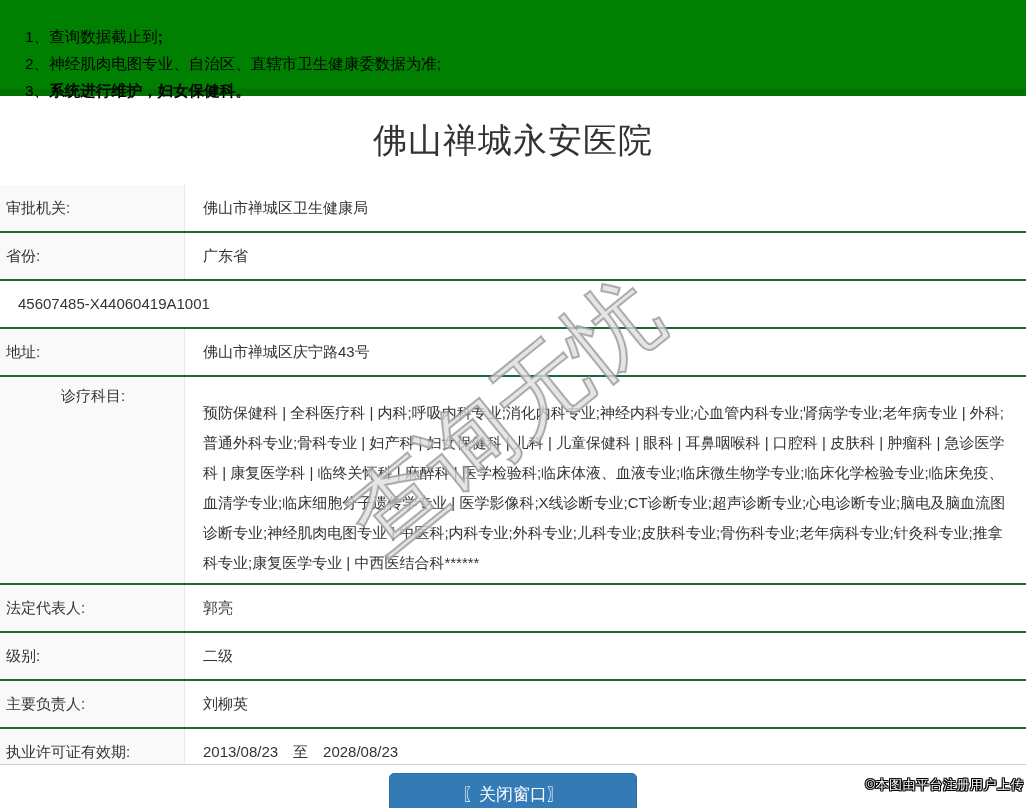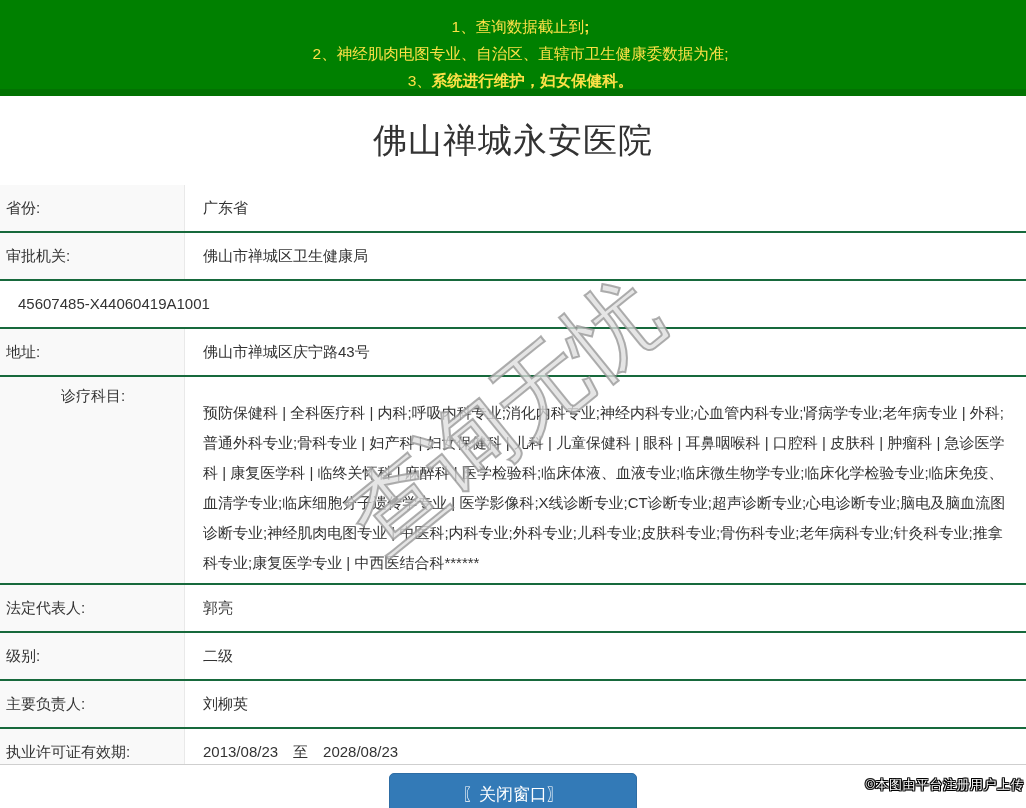--- a/index.html
+++ b/index.html
@@ -5,23 +5,22 @@
   * { margin:0; padding:0; box-sizing:border-box; }
   html,body { background:#fff; }
   body { font-family:"Liberation Sans","DejaVu Sans",sans-serif; }
   .page { position:relative; width:1026px; height:808px; overflow:hidden; background:#fff; }
 
   
   .notice-header {
     width:1026px; height:96px;
     background:#008000;
     border-bottom:7px solid #027202;
-    padding:13px 10px 0 25px;
-    color:#fde047;
-    text-align:center;
+    padding:23px 10px 0 25px;
+    color:#000000;
   }
   .notice-line { font-size:15.5px; line-height:27px; white-space:nowrap; }
   .notice-line b { font-weight:bold; }
 
   
   .hospital-title {
     height:89px; display:flex; align-items:center; justify-content:center;
     font-size:34px; font-weight:400; color:#333; letter-spacing:1px;
   }
 
@@ -81,27 +80,27 @@
 
   <div class="notice-line"><span>2、</span><span>神经肌肉电图专业、自治区、直辖市卫生健康委数据为准;</span><b></b><span></span></div>
 
   <div class="notice-line"><span>3、</span><span></span><b>系统进行维护，妇女保健科。</b><span></span></div>
 </div>
 
   <h1 class="hospital-title">佛山禅城永安医院</h1>
 
   <div class="table-wrap" id="tableWrap">
   <div class="row">
-    <div class="row-label">省份:</div>
-    <div class="row-value">广东省</div>
+    <div class="row-label">审批机关:</div>
+    <div class="row-value">佛山市禅城区卫生健康局</div>
   </div>
 
   <div class="row">
-    <div class="row-label">审批机关:</div>
-    <div class="row-value">佛山市禅城区卫生健康局</div>
+    <div class="row-label">省份:</div>
+    <div class="row-value">广东省</div>
   </div>
 
   <div class="row">
     <div class="row-value">45607485-X44060419A1001</div>
   </div>
 
   <div class="row">
     <div class="row-label">地址:</div>
     <div class="row-value">佛山市禅城区庆宁路43号</div>
   </div>

